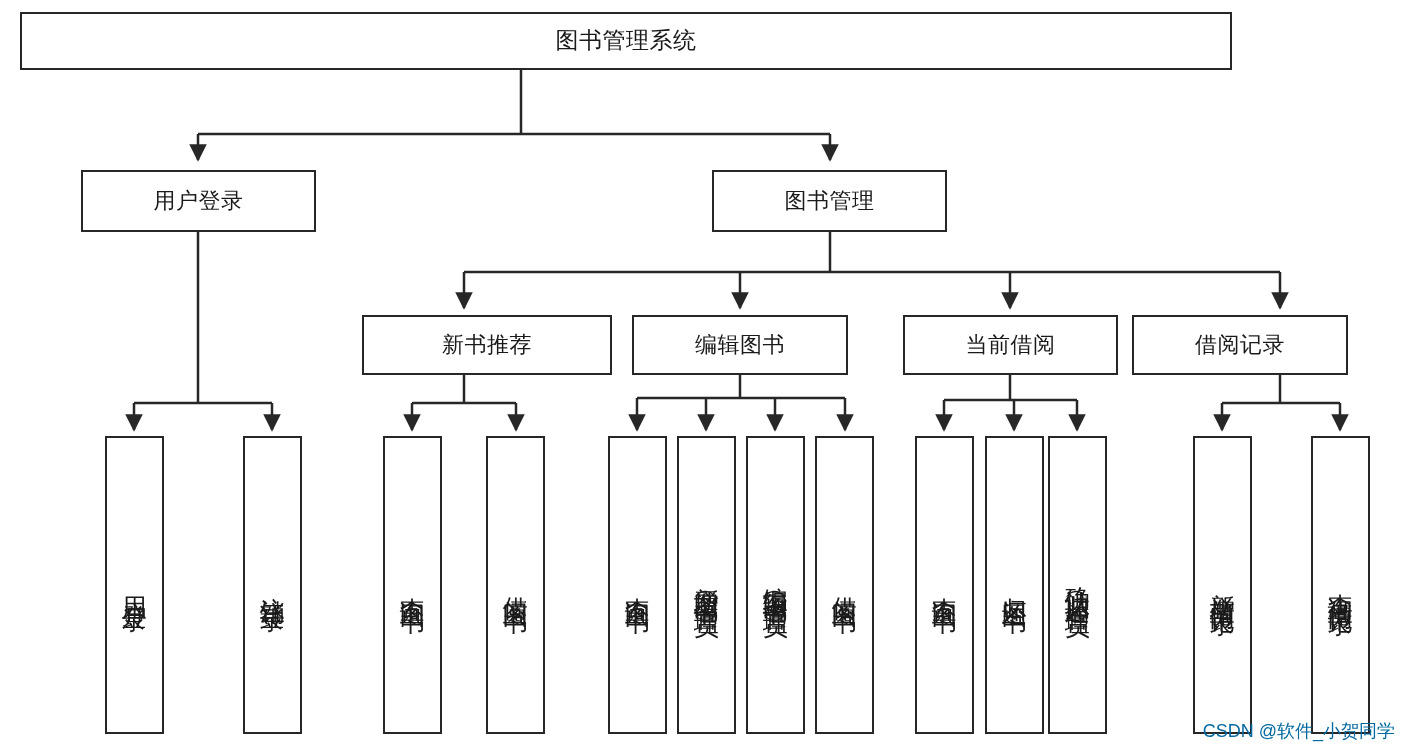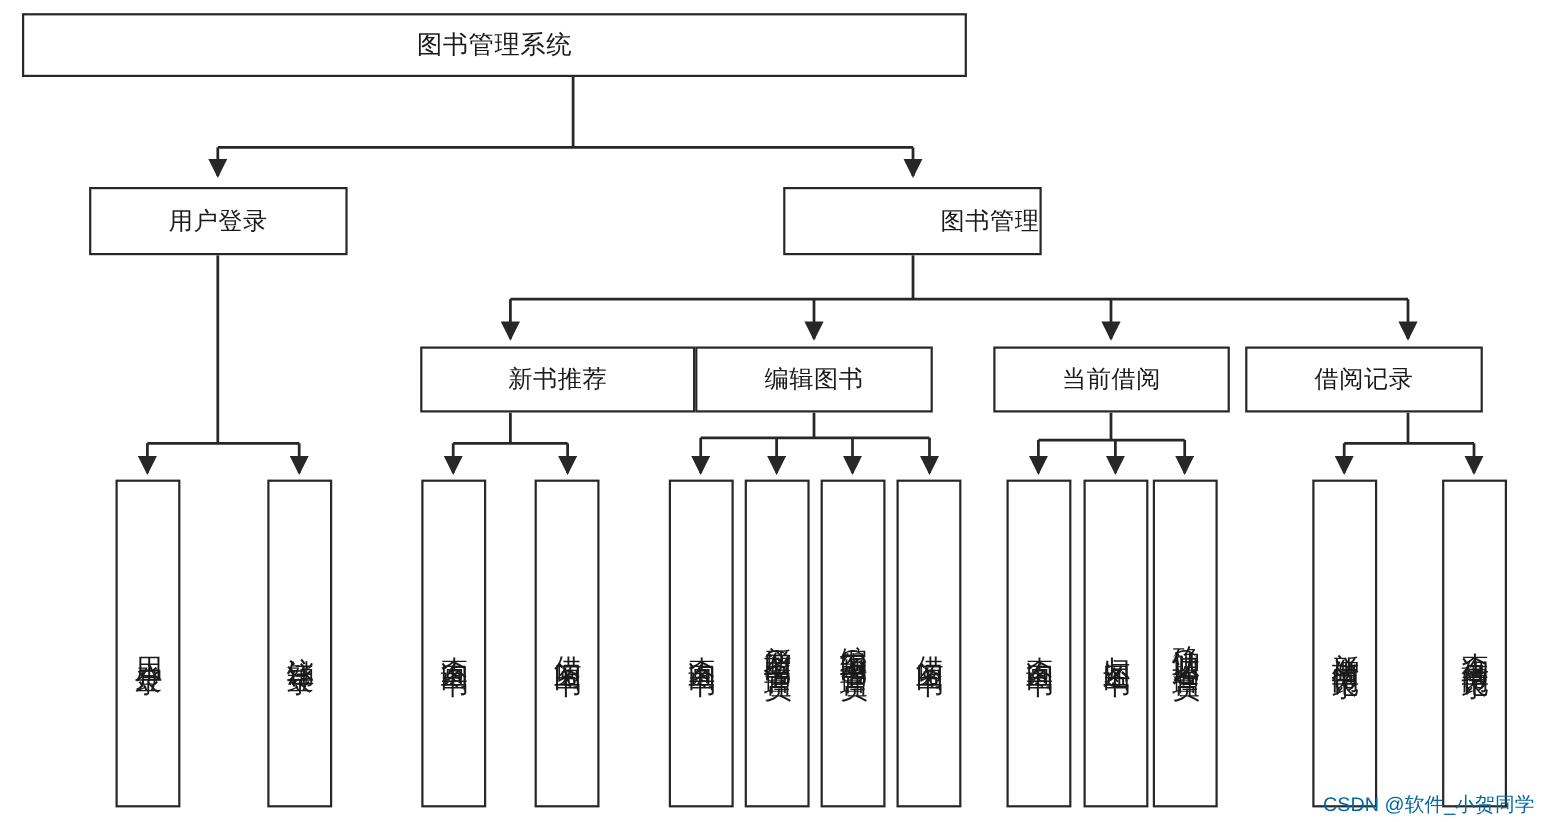--- a/index.html
+++ b/index.html
@@ -120,32 +120,32 @@
       <path d="M 1014 400 L 1014 430" marker-end="url(#arrow)"></path>
       <path d="M 1077 400 L 1077 430" marker-end="url(#arrow)"></path>
 
       <path d="M 1280 375 L 1280 403"></path>
       <path d="M 1222 403 L 1340 403"></path>
       <path d="M 1222 403 L 1222 430" marker-end="url(#arrow)"></path>
       <path d="M 1340 403 L 1340 430" marker-end="url(#arrow)"></path>
     </g>
   </svg>
 
-  <div class="node h root" style="left:20px; top:12px; width:859px; height:58px;">
+  <div class="node h root" style="left:20px; top:12px; width:1212px; height:58px;">
     <span class="lbl">图书管理系统</span>
   </div>
 
   <div class="node h" style="left:81px; top:170px; width:235px; height:62px;">
     <span class="lbl">用户登录</span>
   </div>
-  <div class="node h" style="left:712px; top:170px; width:235px; height:62px;justify-content:flex-end;">
+  <div class="node h" style="left:712px; top:170px; width:235px; height:62px;">
     <span class="lbl">图书管理</span>
   </div>
 
-  <div class="node h" style="left:362px; top:315px; width:250px; height:60px;margin-left:20px;">
+  <div class="node h" style="left:362px; top:315px; width:250px; height:60px;">
     <span class="lbl">新书推荐</span>
   </div>
   <div class="node h" style="left:632px; top:315px; width:216px; height:60px;">
     <span class="lbl">编辑图书</span>
   </div>
   <div class="node h" style="left:903px; top:315px; width:215px; height:60px;">
     <span class="lbl">当前借阅</span>
   </div>
   <div class="node h" style="left:1132px; top:315px; width:216px; height:60px;font-family:Liberation Serif, serif;">
     <span class="lbl">借阅记录</span>

